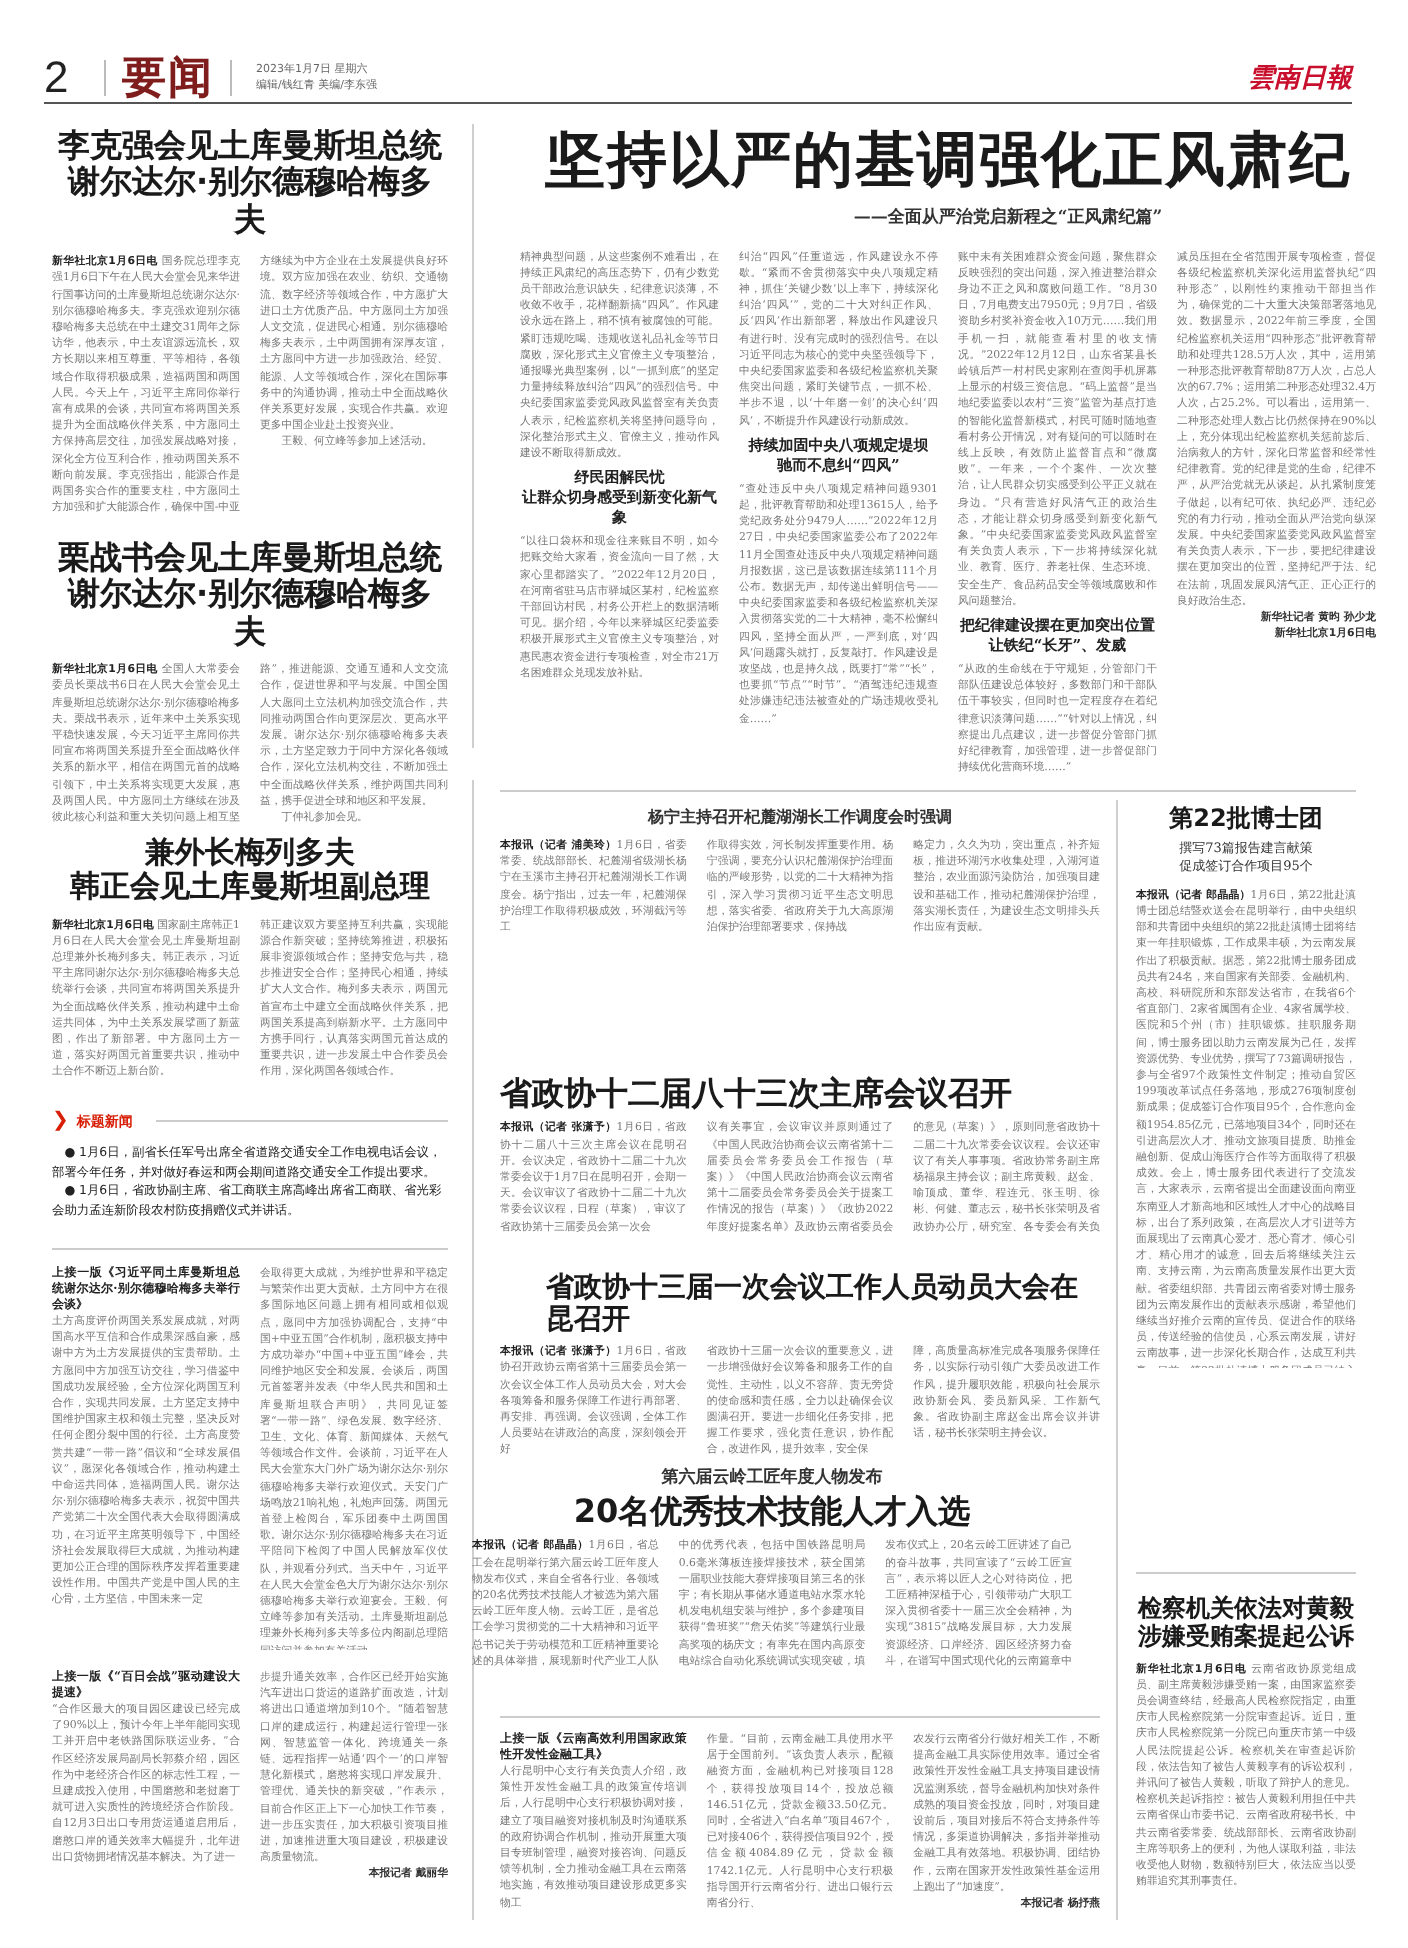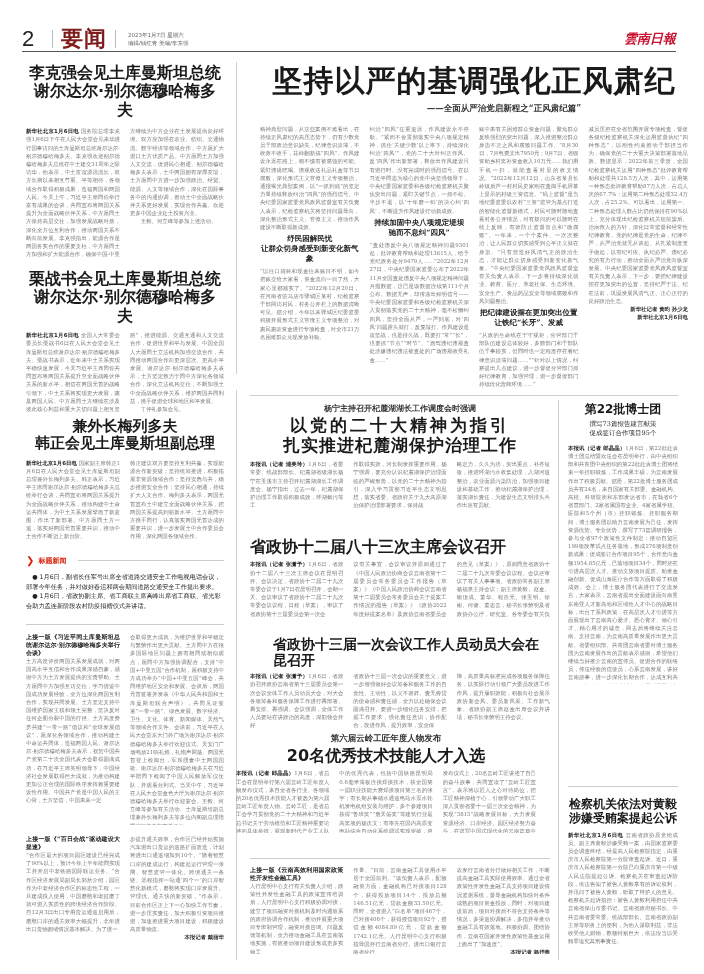--- a/index.html
+++ b/index.html
@@ -147,24 +147,20 @@
       <span>减员压担在全省范围开展专项检查，督促各级纪检监察机关深化运用监督执纪“四种形态”，以刚性约束推动干部担当作为，确保党的二十大重大决策部署落地见效。数据显示，2022年前三季度，全国纪检监察机关运用“四种形态”批评教育帮助和处理共128.5万人次，其中，运用第一种形态批评教育帮助87万人次，占总人次的67.7%；运用第二种形态处理32.4万人次，占25.2%。可以看出，运用第一、二种形态处理人数占比仍然保持在90%以上，充分体现出纪检监察机关惩前毖后、治病救人的方针，深化日常监督和经常性纪律教育。党的纪律是党的生命，纪律不严，从严治党就无从谈起。从扎紧制度笼子做起，以有纪可依、执纪必严、违纪必究的有力行动，推动全面从严治党向纵深发展。中央纪委国家监委党风政风监督室有关负责人表示，下一步，要把纪律建设摆在更加突出的位置，坚持纪严于法、纪在法前，巩固发展风清气正、正心正行的良好政治生态。</span>
       <div class="byline">新华社记者 黄昀 孙少龙</div>
       <div class="byline">新华社北京1月6日电</div>
     </div>
   </div>
 </div>
 <div class="hrule" style="left:250px; top:395px; width:428px;"></div>
 
 <div class="block" style="left:250px; top:403px; width:300px;">
   <div class="sub" style="font-size:8px; font-weight:700;">杨宁主持召开杞麓湖湖长工作调度会时强调</div>
-  <div class="hl" style="font-size:17px; letter-spacing:3px; margin-top:2px;">
-    <div>以党的二十大精神为指引</div>
-    <div style="letter-spacing:1px;">扎实推进杞麓湖保护治理工作</div>
-  </div>
   <div class="cols3 body-text" style="margin-top:5px; height:48px; overflow:hidden;">
     <div><span class="lead">本报讯（记者 浦美玲）</span><span>1月6日，省委常委、统战部部长、杞麓湖省级湖长杨宁在玉溪市主持召开杞麓湖湖长工作调度会。杨宁指出，过去一年，杞麓湖保护治理工作取得积极成效，环湖截污等工</span></div>
     <div>作取得实效，河长制发挥重要作用。杨宁强调，要充分认识杞麓湖保护治理面临的严峻形势，以党的二十大精神为指引，深入学习贯彻习近平生态文明思想，落实省委、省政府关于九大高原湖泊保护治理部署要求，保持战</div>
     <div>略定力，久久为功，突出重点，补齐短板，推进环湖污水收集处理，入湖河道整治，农业面源污染防治，加强项目建设和基础工作，推动杞麓湖保护治理，落实湖长责任，为建设生态文明排头兵作出应有贡献。</div>
   </div>
 </div>
 
 <div class="block" style="left:250px; top:538px; width:300px;">
   <div class="hl" style="font-size:16px; text-align:left;">省政协十二届八十三次主席会议召开</div>
   <div class="cols3 body-text" style="margin-top:4px; height:58px; overflow:hidden;">

